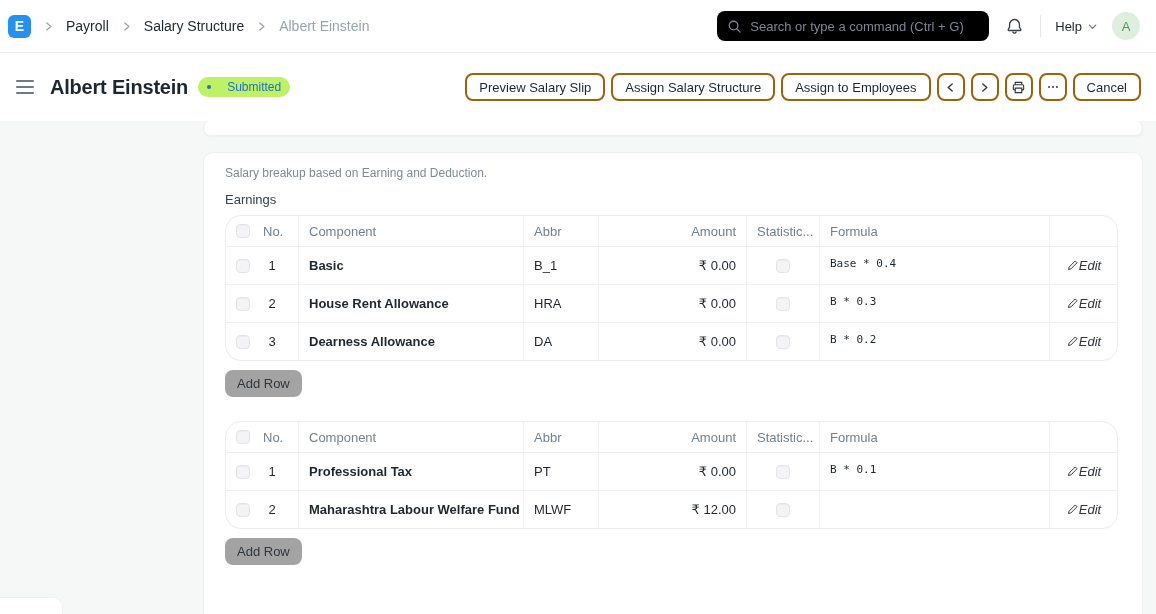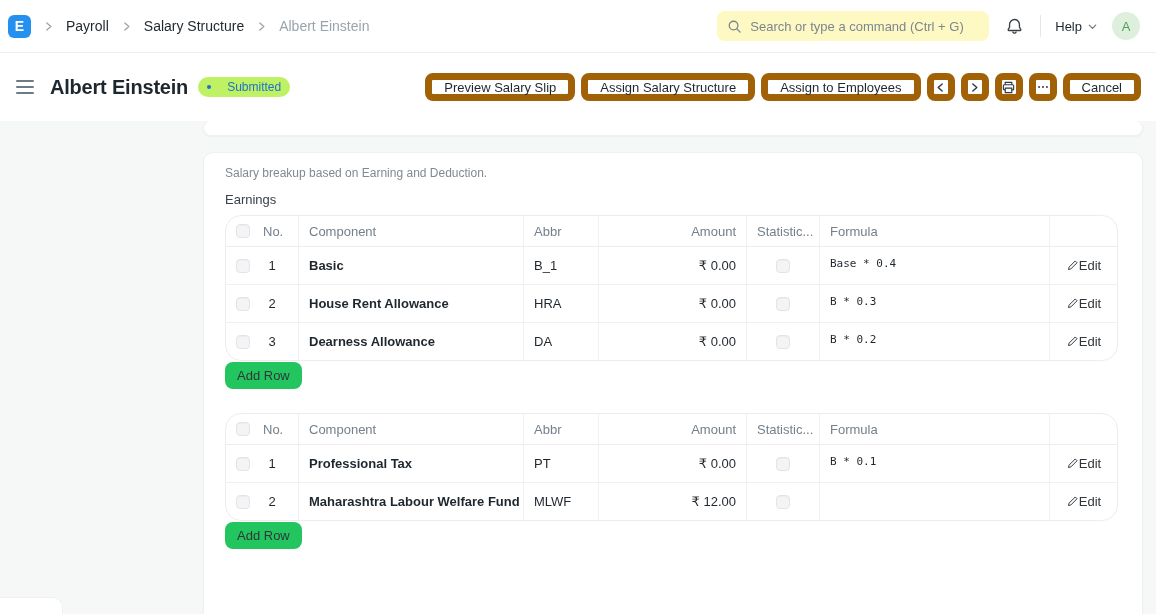--- a/index.html
+++ b/index.html
@@ -12,40 +12,40 @@
   
   .navbar { height:53px; background:#fff; border-bottom:1px solid #ebeef0;
     display:flex; align-items:center; justify-content:space-between; padding:0 16px 0 8px; }
   .nav-left { display:flex; align-items:center; gap:11px; }
   .logo { width:23px; height:23px; border-radius:6px; background:#2490ef; color:#fff;
     font-weight:700; font-size:14px; display:flex; align-items:center; justify-content:center; cursor:pointer; }
   .crumb { font-size:14px; color:#1f272e; cursor:pointer; }
   .crumb.muted { color:#9aa4ac; cursor:default; }
   .chev { display:flex; align-items:center; color:#9aa4ac; }
   .nav-right { display:flex; align-items:center; gap:14px; }
-  .search { width:272px; height:30px; background:#fef9c3; border-radius:8px;
+  .search { width:272px; height:30px; background:#000000; border-radius:8px;
     display:flex; align-items:center; gap:8px; padding:0 10px; color:#7c8691; font-size:13px; cursor:text; }
   .icon-plain { background:none; border:none; display:flex; align-items:center; cursor:pointer; padding:2px; }
   .vdivider { width:1px; height:22px; background:#e4e7e9; }
   .help { display:flex; align-items:center; gap:5px; font-size:13px; color:#1f272e; cursor:pointer; }
   .avatar { width:28px; height:28px; border-radius:50%; background:#def0dd; color:#4f9e58;
     font-size:13px; font-weight:500; display:flex; align-items:center; justify-content:center; cursor:pointer; }
 
   
   .page-head { height:68px; background:#fff; display:flex; align-items:center;
     justify-content:space-between; padding:0 15px 0 16px; }
   .ph-left { display:flex; align-items:center; }
   .hamburger { display:flex; flex-direction:column; gap:4px; cursor:pointer; margin-right:16px; padding:2px 0; }
   .hamburger span { display:block; width:18px; height:2px; border-radius:2px; background:#6f7a84; }
   .page-title { font-size:20px; font-weight:700; letter-spacing:-0.2px; color:#1f272e; }
   .badge { margin-left:10px; height:20px; display:inline-flex; align-items:center; gap:16px;
     background:#bef264; color:#2071c7; font-size:12px; font-weight:500; border-radius:10px; padding:0 9px; }
   .badge .dot { width:4px; height:4px; border-radius:50%; background:#2071c7; }
   .ph-right { display:flex; align-items:center; gap:6px; }
-  .btn { height:28px; padding:0 12px; border:7px solid #a16207; border-radius:8px; background:#fff;
+  .btn { height:28px; padding:0 12px; border:2px solid #a16207; border-radius:8px; background:#fff;
     font-size:13px; color:#1f272e; display:inline-flex; align-items:center; justify-content:center;
     cursor:pointer; white-space:nowrap; font-family:inherit; }
   .icon-btn { width:28px; padding:0; }
 
   
   .content { height:493px; background:#f6f7f7; padding:0 13px 0 203px; overflow:hidden; }
   .card-remnant { height:15px; background:#fff; border:1px solid #eef0f1; border-top:none;
     border-radius:10px; box-shadow:0 1px 2px rgba(0,0,0,.04); }
   .main-card { margin-top:16px; background:#fff; border:1px solid #eef0f1; border-radius:10px;
     box-shadow:0 1px 2px rgba(0,0,0,.04); padding:13px 24px 20px 21px; height:540px; }
@@ -62,24 +62,24 @@
     padding:0 10px; border-right:1px solid #f0f0f2; min-height:37px; overflow:hidden; white-space:nowrap; }
   .thead .cell { color:#74808b; min-height:30px; font-weight:400; }
   .c-first { gap:13px; }
   .rownum { width:18px; text-align:center; }
   .trow .c-comp { font-weight:600; cursor:text; }
   .c-amt { justify-content:flex-end; cursor:text; }
   .c-stat { justify-content:center; }
   .thead .c-stat { justify-content:flex-start; }
   .trow .c-formula { font-family:"DejaVu Sans Mono",monospace; font-size:11px;
     align-items:flex-start; padding-top:10px; cursor:text; }
-  .c-edit { justify-content:center; border-right:none; color:#30363c; cursor:pointer; }
+  .c-edit { justify-content:center; border-right:none; color:#30363c; cursor:pointer;font-style:italic; }
   .checkbox { width:14px; height:14px; flex:none; border-radius:4px; background:#f4f4f6;
     border:1px solid #e4e4e8; box-shadow:inset 0 1px 1px rgba(0,0,0,.03); cursor:pointer; }
-  .add-row { display:inline-block; margin-top:1px; padding:6px 12px; background:#22c55e;
+  .add-row { display:inline-block; margin-top:9px; padding:6px 12px; background:#a3a3a3;
     border:none; border-radius:8px; font-size:13px; color:#30363c; cursor:pointer; font-family:inherit; }
 
   .corner-peek { position:absolute; left:0; bottom:0; width:63px; height:17px; background:#fff;
     border:1px solid #eef0f1; border-left:none; border-bottom:none; border-radius:0 10px 0 0; }
 
   svg { display:block; }
 </style>
 </head>
 <body>
 

